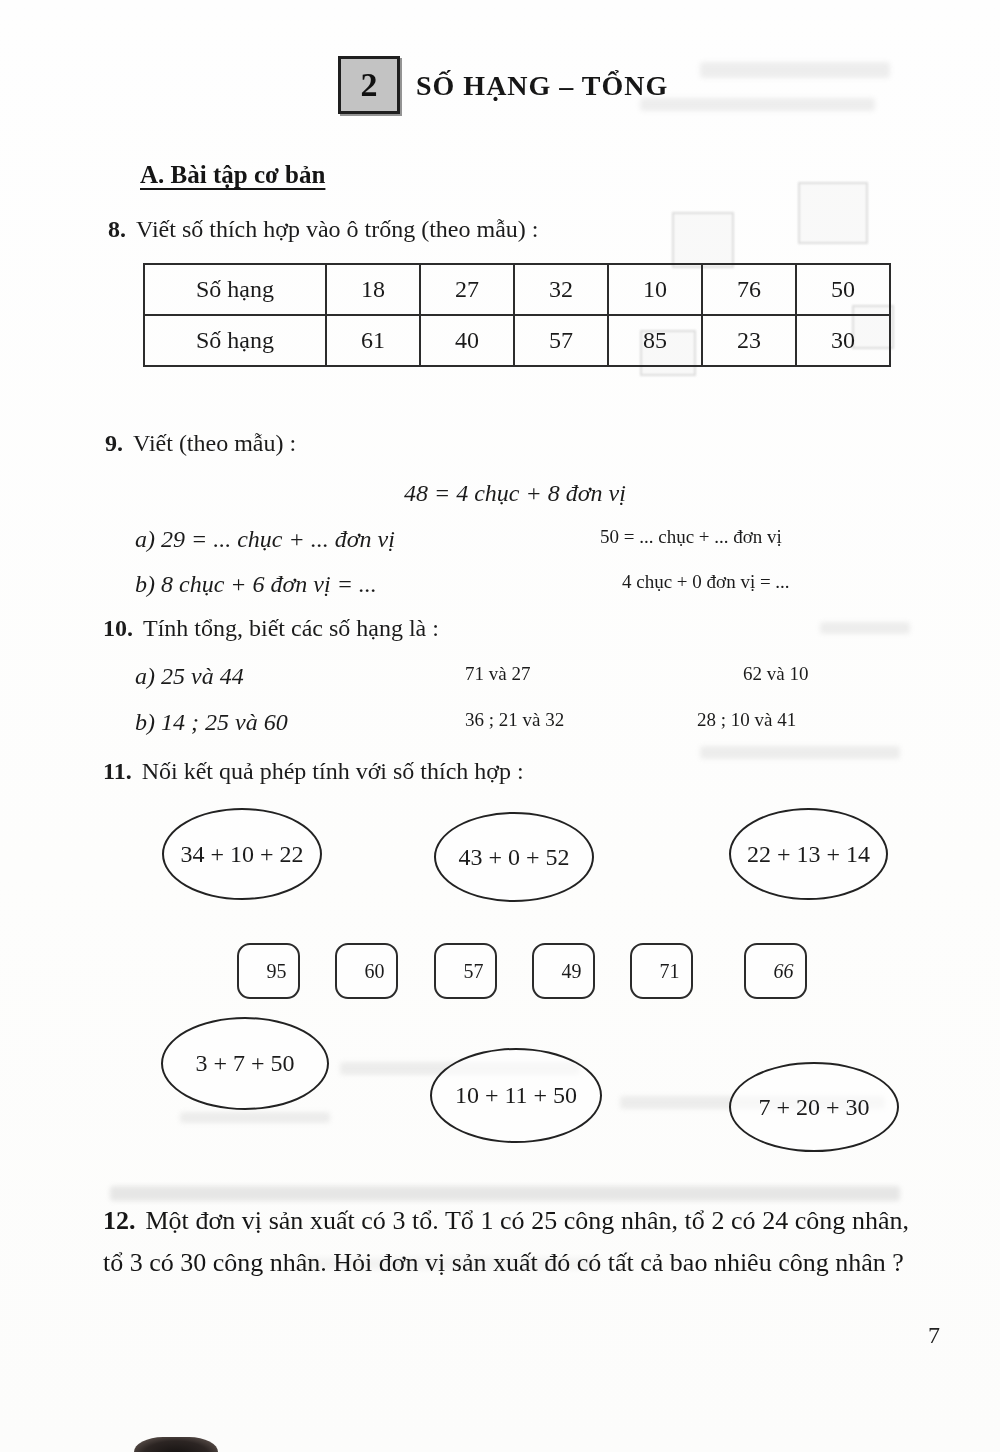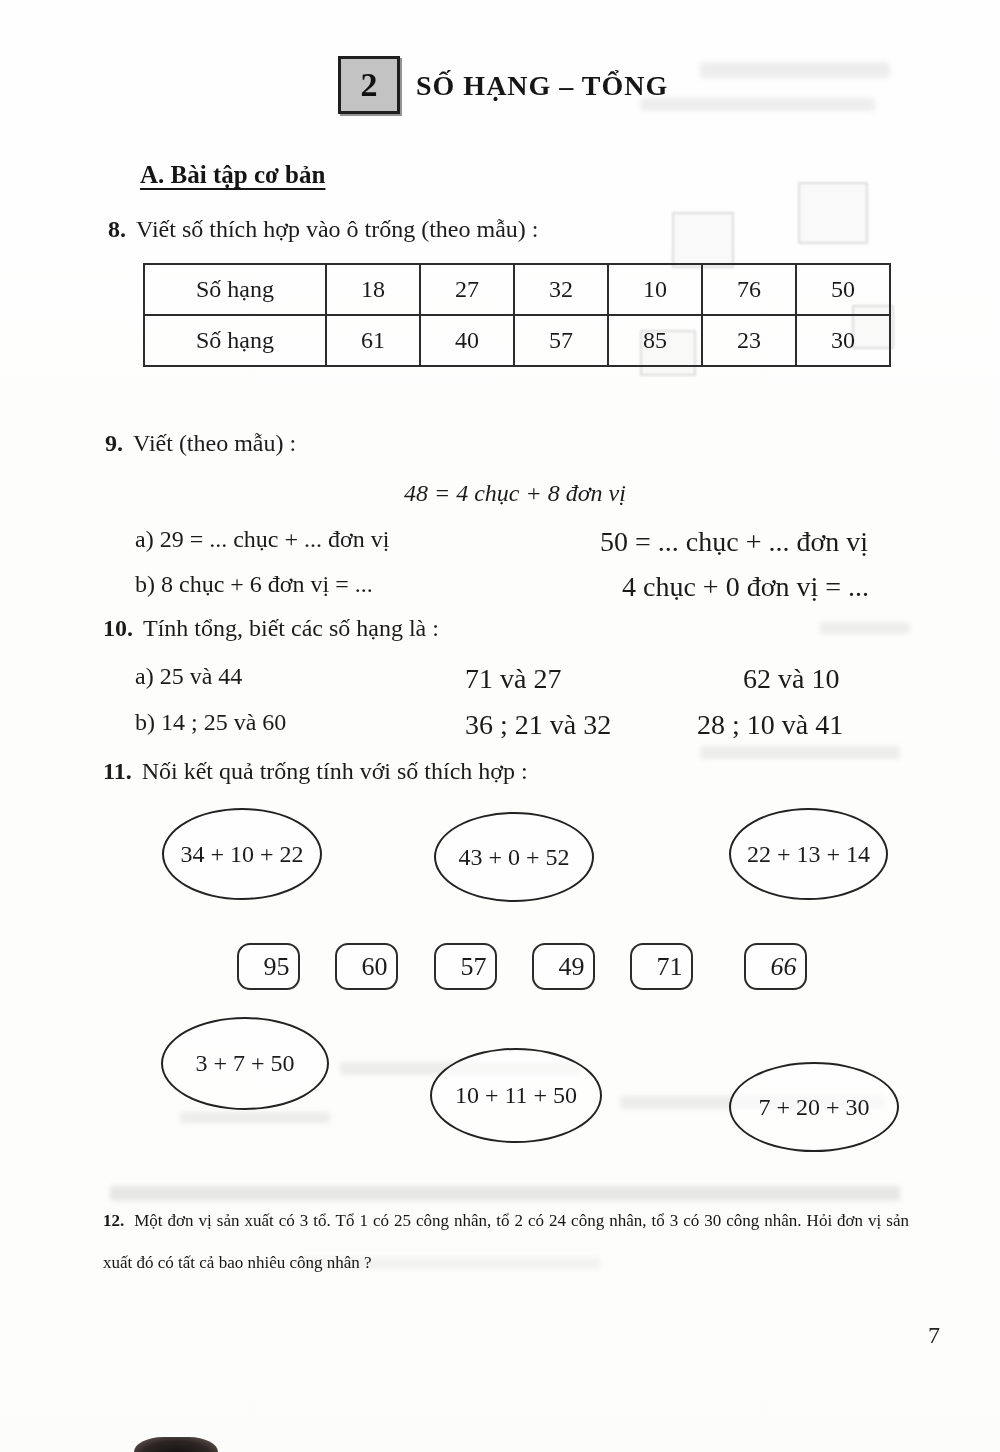--- a/index.html
+++ b/index.html
@@ -75,48 +75,48 @@
   }
   table.sum-table td.lbl { width: 182px; }
   table.sum-table td.val { width: 94px; }
   table.sum-table { border: 1px solid #2c2c2c; }
 
   
   .example-line {
     position: absolute; left: 404px; top: 480px;
     font-size: 24px; font-style: italic; white-space: nowrap;
   }
-  .pair-left  { position: absolute; white-space: nowrap; font-size: 24px; }
-  .pair-right { position: absolute; white-space: nowrap; font-size: 28px; }
+  .pair-left  { position: absolute; white-space: nowrap; font-size: 24px; font-style: italic; }
+  .pair-right { position: absolute; white-space: nowrap; font-size: 19px; }
 
   
   .oval {
     position: absolute;
     border: 2.5px solid #222;
     border-radius: 50%;
     display: flex; align-items: center; justify-content: center;
     font-size: 24px; color: #1b1b1b;
     background: rgba(255,255,255,0.6);
   }
   .numbox {
     position: absolute;
-    width: 63px; height: 47px;
+    width: 63px; height: 56px;
     border: 2px solid #2b2b2b;
     border-radius: 13px;
     display: flex; align-items: center; justify-content: center;
-    font-size: 26px; color: #1b1b1b;
+    font-size: 20px; color: #1b1b1b;
     background: rgba(255,255,255,0.6);
     padding-left: 16px;
   }
 
   
   .problem-text {
     position: absolute; left: 103px; top: 1200px;
     width: 806px;
-    font-size: 17px; line-height: 42px;
+    font-size: 26px; line-height: 42px;
     text-align: justify; color: #161616;
   }
 
   .page-number {
     position: absolute; left: 928px; top: 1322px;
     font-size: 24px; color: #222;
   }
 
   
   .corner-mark {
@@ -203,21 +203,21 @@
   <div class="pair-right" style="left:465px; top:663px;">71 và 27</div>
   <div class="pair-right" style="left:743px; top:663px;">62 và 10</div>
 
   <div class="pair-left" style="left:135px; top:709px;">
     <span>b)</span>&nbsp;<span>14 ; 25 và 60</span>
   </div>
   <div class="pair-right" style="left:465px; top:709px;">36 ; 21 và 32</div>
   <div class="pair-right" style="left:697px; top:709px;">28 ; 10 và 41</div>
 
   <div class="exline" style="left:103px; top:758px;">
-    <span class="exnum">11.</span><span>Nối kết quả trống tính với số thích hợp :</span>
+    <span class="exnum">11.</span><span>Nối kết quả phép tính với số thích hợp :</span>
   </div>
 
   <div class="oval" style="left:162px; top:808px; width:160px; height:92px;">34 + 10 + 22</div>
   <div class="oval" style="left:434px; top:812px; width:160px; height:90px;">43 + 0 + 52</div>
   <div class="oval" style="left:729px; top:808px; width:159px; height:92px;">22 + 13 + 14</div>
 
   <div class="numbox" style="left:237px; top:943px;">95</div>
   <div class="numbox" style="left:335px; top:943px;">60</div>
   <div class="numbox" style="left:434px; top:943px;">57</div>
   <div class="numbox" style="left:532px; top:943px;">49</div>

